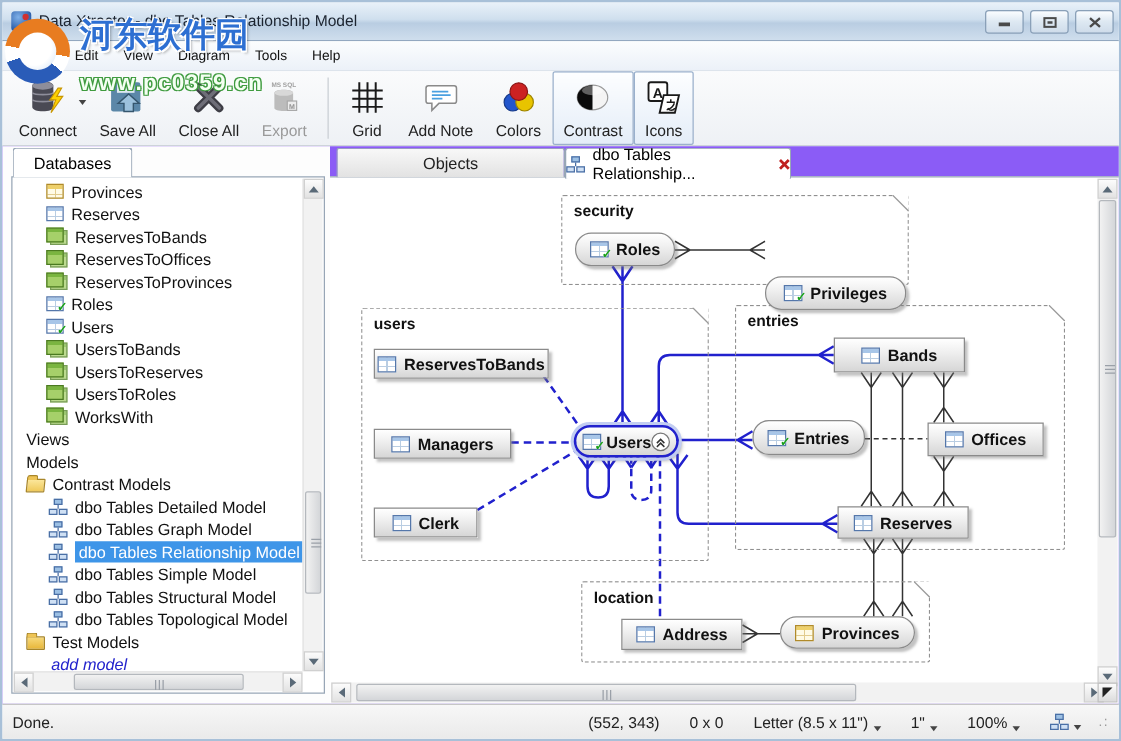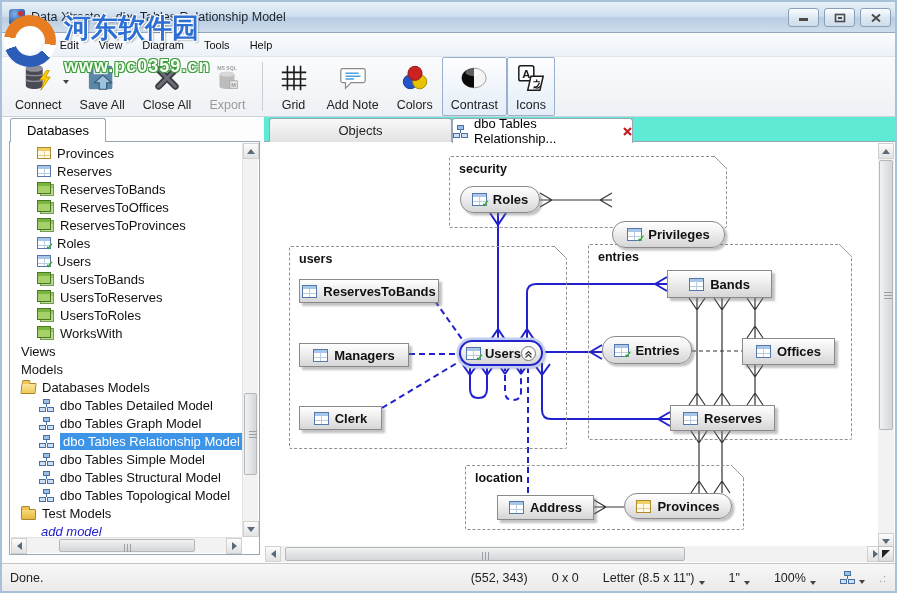--- a/index.html
+++ b/index.html
@@ -45,21 +45,21 @@
   .tbtn { display:flex; flex-direction:column; align-items:center; justify-content:center; gap:2px;
     padding:3px 8px 2px; font-size:12.5px; color:#222; border:1px solid transparent; border-radius:2px; position:relative; }
   .tbtn .lbl { white-space:nowrap; }
   .tbtn.on { border-color:#9ab0cc; background:linear-gradient(#fdfeff,#e4edf8); }
   .tbtn.dis { color:#9a9a9a; }
   .tsep { width:1px; background:#c9ced4; margin:5px 7px; }
   .drop { position:absolute; right:1px; top:22px; width:0; height:0;
     border-left:3px solid transparent; border-right:3px solid transparent; border-top:4px solid #444; }
 
   
-  #content { position:absolute; left:0; top:115px; right:0; bottom:28px; background:#5eead4; }
+  #content { position:absolute; left:0; top:115px; right:0; bottom:28px; background:#8b5cf6; }
   #sidebar { position:absolute; left:0; top:0; width:262px; height:100%; background:#fdfdfd; }
   #side-tab { position:absolute; left:8px; top:1px; width:96px; height:24px; background:#fff;
     border:1px solid #98a6b6; border-bottom:none; border-radius:3px 3px 0 0;
     display:flex; align-items:center; justify-content:center; font-size:13px; z-index:2; }
   #side-box { position:absolute; left:7px; top:24px; right:4px; bottom:8px; border:1px solid #98a6b6; background:#fff; }
   #tree { position:absolute; left:1px; top:2px; right:17px; bottom:17px; overflow:hidden; }
   .trow { height:18px; display:flex; align-items:center; gap:6px; font-size:13px; color:#111; white-space:nowrap; }
   .lv1 { padding-left:10px; } .lv2 { padding-left:26px; } .lv3 { padding-left:28px; } .lv3b { padding-left:30px; }
   .trow.sel .tlabel { background:#3e95e8; color:#fff; padding:1px 3px; }
   .tlink { color:#2222cc; font-style:italic; text-decoration:underline; }
@@ -336,21 +336,21 @@
               <span class="tlabel">WorksWith</span>
             </div>
           <div class="trow lv1">
               <span class="tlabel">Views</span>
             </div>
           <div class="trow lv1">
               <span class="tlabel">Models</span>
             </div>
           <div class="trow lv1">
               <span class="folder open"></span>
-              <span class="tlabel">Databases Models</span>
+              <span class="tlabel">Contrast Models</span>
             </div>
           <div class="trow lv3">
               <span class="mi">
                 <i class="a"></i>
                 <i class="b"></i>
                 <i class="c"></i>
               </span>
               <span class="tlabel">dbo Tables Detailed Model</span>
             </div>
           <div class="trow lv3">

